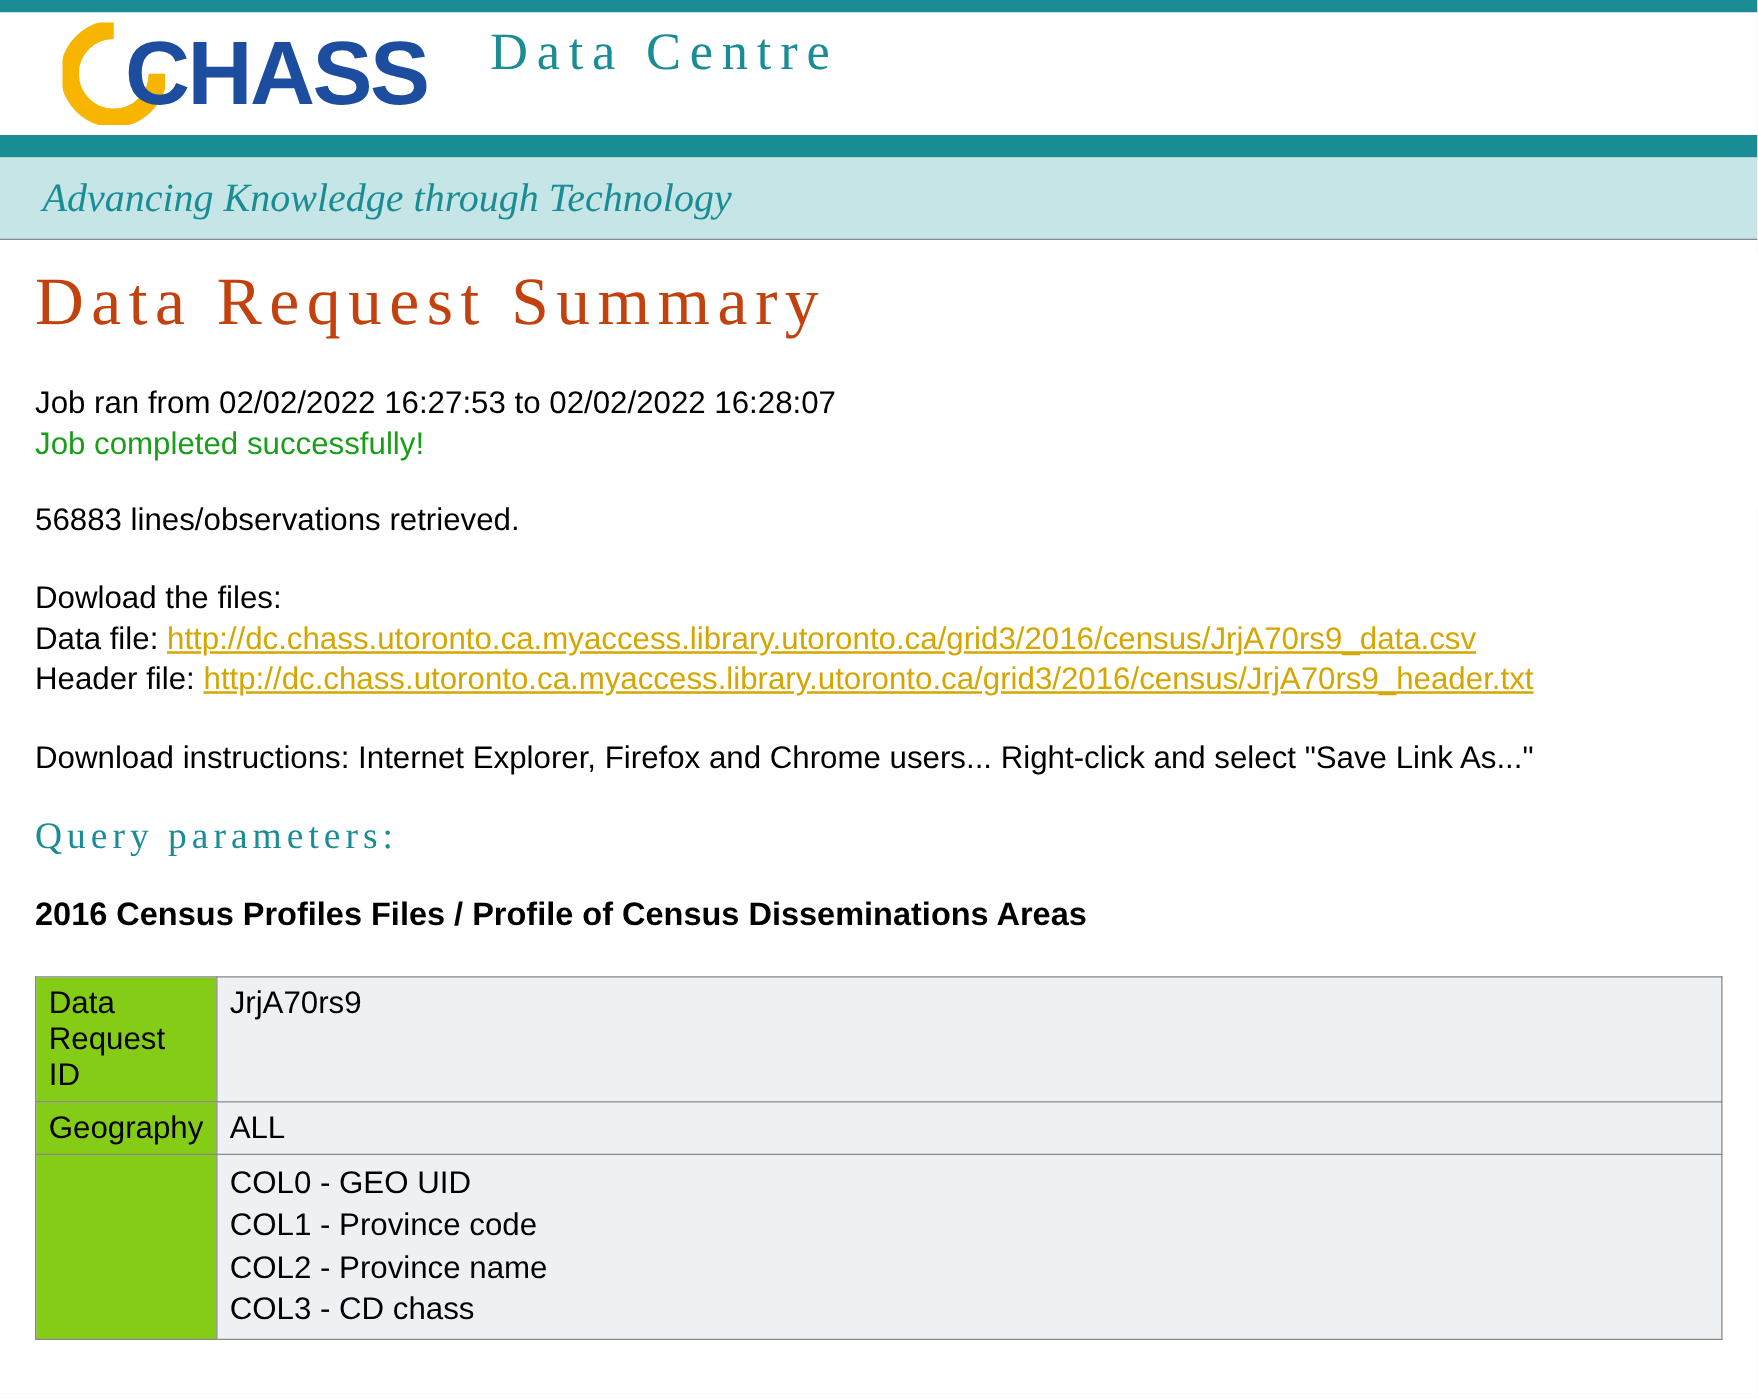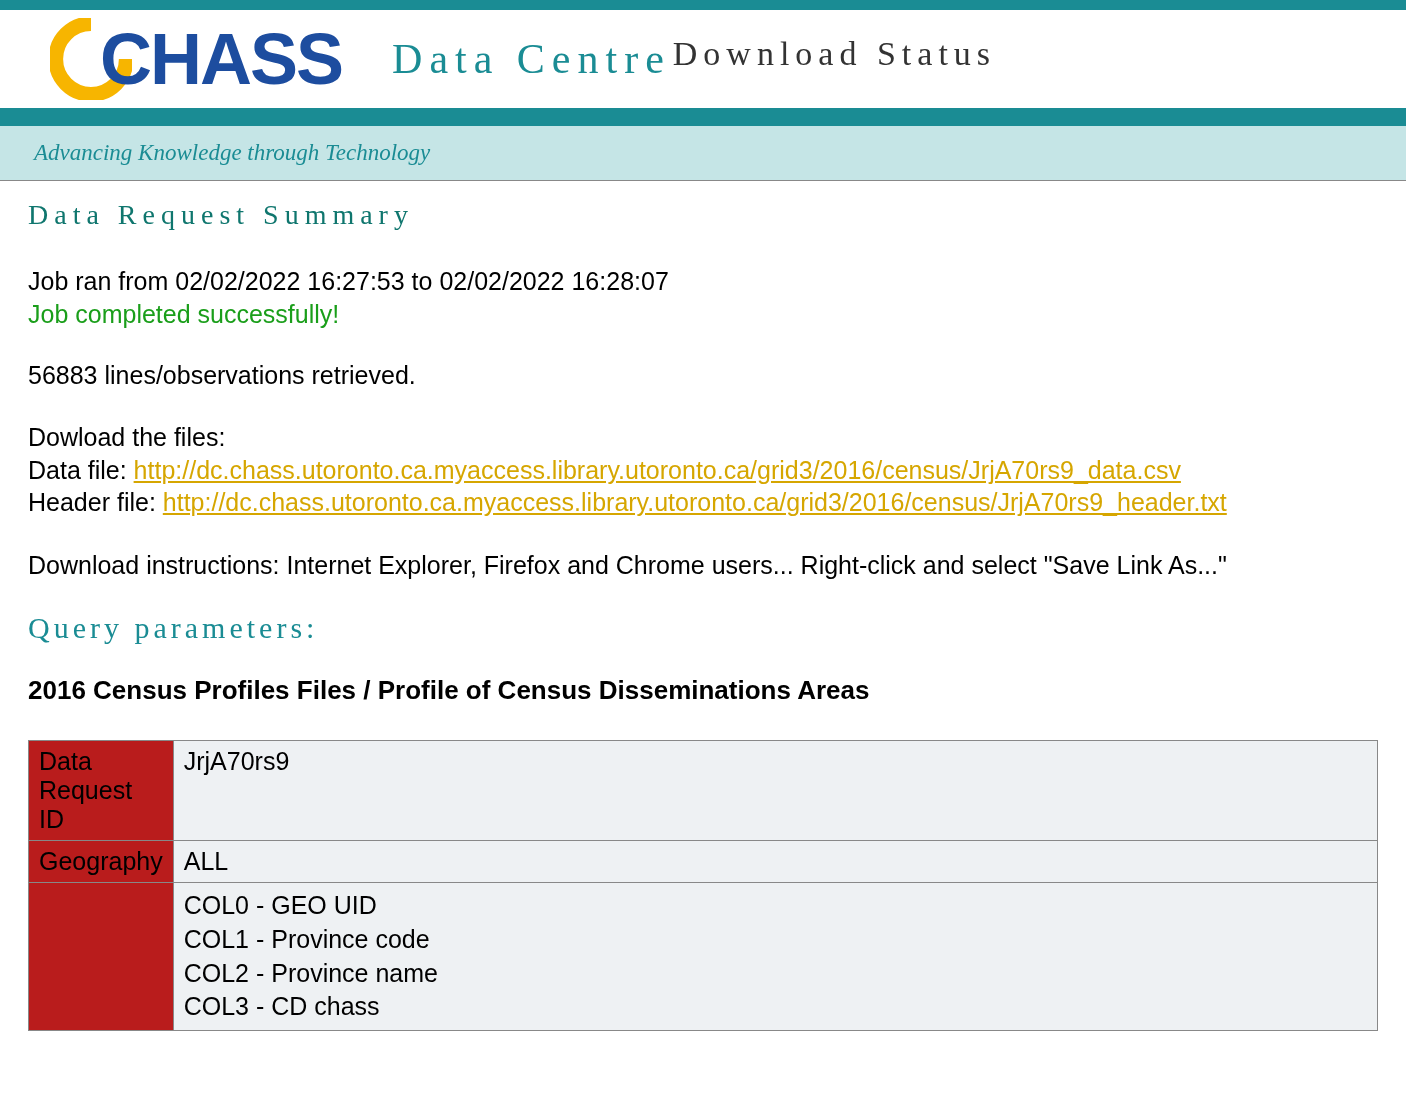--- a/index.html
+++ b/index.html
@@ -16,21 +16,20 @@
       background: #ffffff;
       margin: 0;
       min-height: 1118px;
     }
     .top-bar {
       height: 10px;
       background: #1a8c94;
     }
     .header {
       display: flex;
-      align-items: center;
       padding: 8px 30px 8px 50px;
       background: #ffffff;
     }
     .logo-wrap {
       display: flex;
       align-items: center;
       margin-right: 50px;
     }
     .logo-circle {
       width: 82px;
@@ -75,29 +74,29 @@
     }
     .tagline-bar {
       background: #c5e5e6;
       padding: 14px 34px;
       border-bottom: 1px solid #888;
     }
     .tagline {
       font-family: Georgia, 'Times New Roman', serif;
       font-style: italic;
       color: #1a8c94;
-      font-size: 23px;
+      font-size: 32px;
     }
     .content {
       padding: 18px 28px;
     }
     .main-heading {
       font-family: Georgia, 'Times New Roman', serif;
-      color: #0f766e;
-      font-size: 28px;
+      color: #c2410c;
+      font-size: 54px;
       letter-spacing: 6px;
       font-weight: normal;
       margin-bottom: 34px;
     }
     .body-text {
       color: #000000;
       font-size: 25px;
       line-height: 1.3;
     }
     .success-text {
@@ -138,21 +137,21 @@
     }
     table.params td {
       border: 1px solid #888;
       padding: 6px 10px;
       vertical-align: top;
       font-size: 25px;
       color: #000;
     }
     table.params td.key {
       width: 142px;
-      background: #b91c1c;
+      background: #84cc16;
     }
     .col-list div {
       line-height: 1.35;
     }
   </style>
 </head>
 <body>
 
 <div class="page">
 
@@ -162,21 +161,20 @@
     <div class="logo-wrap">
       <div class="logo-circle">
         <svg viewBox="0 0 100 100">
           <path d="M 50 7 A 43 43 0 1 0 93 50" fill="none" stroke="#f7b500" stroke-width="18"></path>
         </svg>
       </div>
       <div class="logo-text">CHASS</div>
     </div>
     <div class="header-titles">
       <div class="header-title">Data Centre</div>
-      <div class="header-subtitle">Download Status</div>
     </div>
   </div>
 
   <div class="teal-bar"></div>
 
   <div class="tagline-bar">
     <div class="tagline">Advancing Knowledge through Technology</div>
   </div>
 
   <div class="content">

